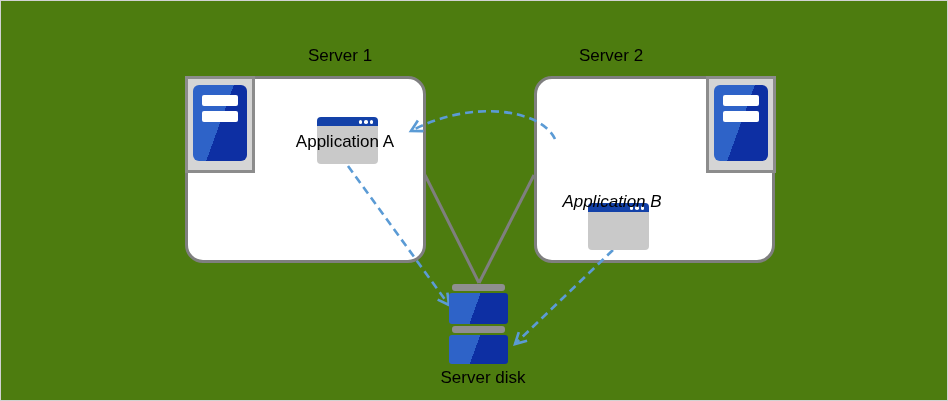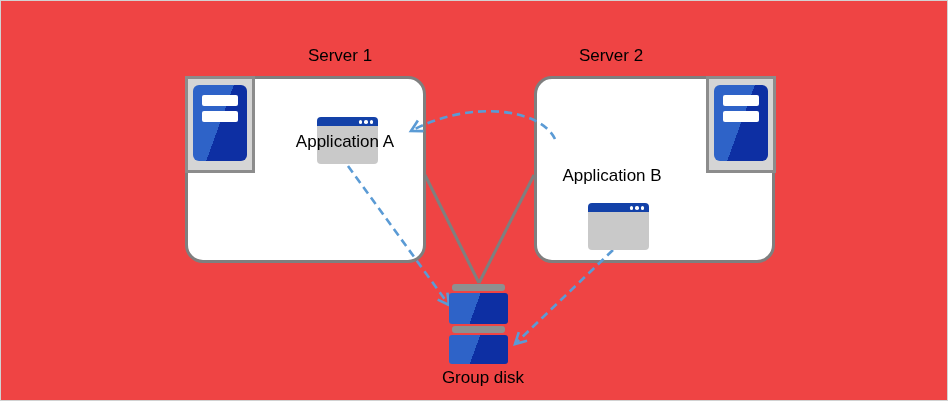--- a/index.html
+++ b/index.html
@@ -1,37 +1,37 @@
 <!DOCTYPE html>
 <html style="--accent-blue: #5b9bd5; --line-gray: #7f7f7f; --icon-frame: #8c8c8c; --panel-gray: #d5d5d5; --server-blue-light: #2e63c8; --server-blue-dark: #0d2fa3; --titlebar-blue: #1341a8; --window-gray: #c9c9c9; --disk-bar: #8f8f8f; --frame-border: #d2d2d2; --text: #000000;"><head>
 <meta charset="utf-8">
 <style>
   html,body{margin:0;padding:0;background:#ffffff;}
   body{font-family:"Liberation Sans","DejaVu Sans",sans-serif;}
   .canvas{
-    position:relative;width:948px;height:401px;background:#ef4444;
+    position:relative;width:948px;height:401px;background:#4d7c0f;
     border:1px solid var(--frame-border,#d2d2d2);box-sizing:border-box;overflow:hidden;
   }
   .lines{position:absolute;left:0;top:0;width:948px;height:401px;z-index:2;}
   .gray-line{stroke:var(--line-gray,#7f7f7f);stroke-width:3;fill:none;}
   .blue-dash{stroke:var(--accent-blue,#5b9bd5);stroke-width:2.6;fill:none;stroke-dasharray:8 5;}
   .arrow-tip{stroke:var(--accent-blue,#5b9bd5);stroke-width:2.6;fill:none;}
 
   .server-box{
     position:absolute;width:241px;height:187px;border:3px solid var(--line-gray,#7f7f7f);
     border-radius:18px;box-sizing:border-box;background:#fff;z-index:1;
   }
   .box1{left:184px;top:75px;}
   .box2{left:533px;top:75px;}
 
   .label{position:absolute;color:#000;font-size:17px;line-height:21px;text-align:center;z-index:4;}
   .lbl-server1{left:279px;top:44px;width:120px;}
   .lbl-server2{left:550px;top:44px;width:120px;}
   .lbl-appa{left:274px;top:90px;width:140px;margin-top:40px;}
-  .lbl-appb{left:541px;top:164px;width:140px;}
+  .lbl-appb{left:541px;top:190px;width:140px;font-style:italic;}
   .lbl-disk{left:412px;top:366px;width:140px;}
   .lbl-transfer{left:442px;top:54px;width:80px;}
 
   .icon-square{
     position:absolute;width:70px;height:97px;box-sizing:border-box;
     border:3px solid var(--icon-frame,#8c8c8c);background:var(--panel-gray,#d5d5d5);z-index:3;
   }
   .sq1{left:184px;top:75px;}
   .sq2{left:705px;top:75px;}
   .tower{
@@ -120,15 +120,15 @@
     <span class="dbar t1"></span>
     <span class="platter p1"></span>
     <span class="dbar t2"></span>
     <span class="platter p2"></span>
   </div>
 
   <div class="label lbl-server1">Server 1</div>
   <div class="label lbl-server2">Server 2</div>
   <div class="label lbl-appa">Application A</div>
   <div class="label lbl-appb">Application B</div>
-  <div class="label lbl-disk">Group disk</div>
+  <div class="label lbl-disk">Server disk</div>
 
 </div>
 
 </body></html>

